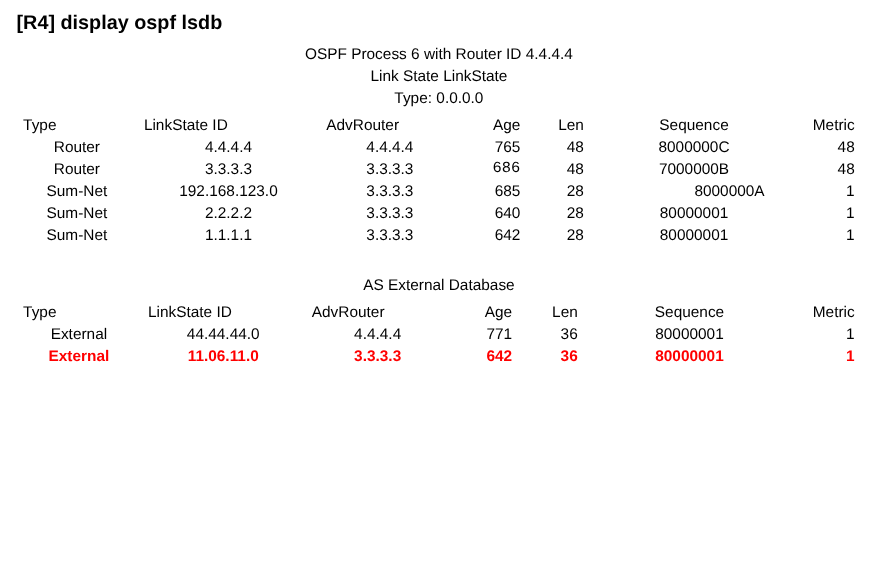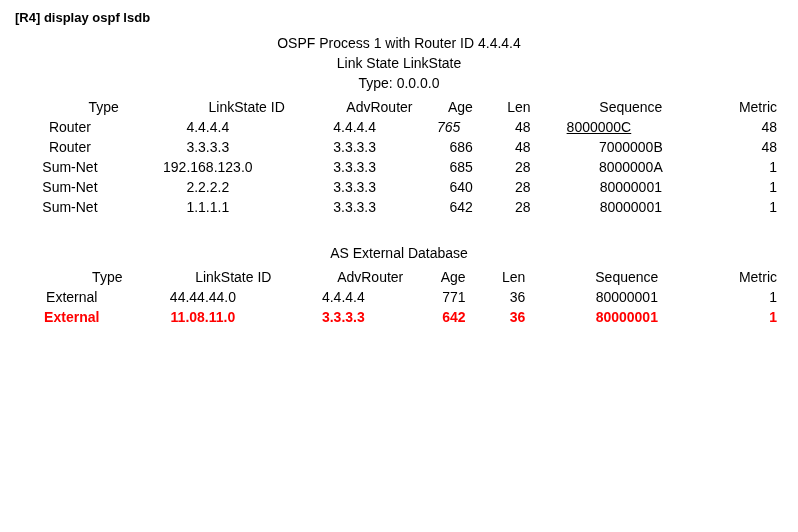--- a/index.html
+++ b/index.html
@@ -8,38 +8,38 @@
       font-size: 14px;
       background: #fff;
       color: #000;
       width: 798px;
       min-height: 532px;
       padding: 10px 15px;
     }
     .command-line {
       font-weight: bold;
       margin-bottom: 10px;
-      font-size: 13px;
+      font-size: 18px;
     }
     .section-header {
       text-align: center;
       margin-bottom: 4px;
     }
     .area-label {
       text-align: center;
       margin-bottom: 6px;
     }
     table {
       width: 100%;
       border-collapse: collapse;
       margin-bottom: 8px;
     }
     th {
       font-weight: normal;
-      text-align: right;
+      text-align: left;
       padding: 2px 6px;
     }
     td {
       padding: 2px 6px;
       text-align: center;
     }
     .red-row td {
       color: red;
       font-weight: bold;
     }
@@ -50,62 +50,62 @@
       text-align: center;
       margin-bottom: 6px;
       margin-top: 4px;
     }
   </style>
 </head>
 <body>
 
 <div class="command-line">[R4] display ospf lsdb</div>
 
-<div class="section-header">OSPF Process 1 with Router ID 4.4.4.4</div>
+<div class="section-header">OSPF Process 6 with Router ID 4.4.4.4</div>
 <div class="section-header">Link State LinkState</div>
 <div class="area-label">Type: 0.0.0.0</div>
 
 <table>
   <thead>
     <tr>
       <th>Type</th>
       <th>LinkState ID</th>
       <th>AdvRouter</th>
       <th style="text-align:right;">Age</th>
       <th style="text-align:right;">Len</th>
       <th style="text-align:center; padding-left: 30px;">Sequence</th>
       <th style="text-align:right;">Metric</th>
     </tr>
   </thead>
   <tbody id="area-table-body">
   <tr>
     <td>Router</td>
     <td>4.4.4.4</td>
     <td>4.4.4.4</td>
-    <td style="text-align:center;font-style:italic;">765</td>
+    <td style="text-align:right;">765</td>
     <td style="text-align:right;">48</td>
-    <td style="text-align:left; padding-left:30px;text-decoration:underline;">8000000C</td>
+    <td style="text-align:center; padding-left:30px;">8000000C</td>
     <td style="text-align:right;">48</td>
   </tr>
       <tr>
     <td>Router</td>
     <td>3.3.3.3</td>
     <td>3.3.3.3</td>
-    <td style="text-align:right;">686</td>
+    <td style="text-align:right;font-family:Liberation Mono, monospace;">686</td>
     <td style="text-align:right;">48</td>
     <td style="text-align:center; padding-left:30px;">7000000B</td>
     <td style="text-align:right;">48</td>
   </tr>
       <tr>
     <td>Sum-Net</td>
     <td>192.168.123.0</td>
     <td>3.3.3.3</td>
     <td style="text-align:right;">685</td>
     <td style="text-align:right;">28</td>
-    <td style="text-align:center; padding-left:30px;">8000000A</td>
+    <td style="text-align:right; padding-left:30px;">8000000A</td>
     <td style="text-align:right;">1</td>
   </tr>
       <tr>
     <td>Sum-Net</td>
     <td>2.2.2.2</td>
     <td>3.3.3.3</td>
     <td style="text-align:right;">640</td>
     <td style="text-align:right;">28</td>
     <td style="text-align:center; padding-left:30px;">80000001</td>
     <td style="text-align:right;">1</td>
@@ -143,21 +143,21 @@
     <td>External</td>
     <td>44.44.44.0</td>
     <td>4.4.4.4</td>
     <td style="text-align:right;">771</td>
     <td style="text-align:right;">36</td>
     <td style="text-align:center; padding-left:30px;">80000001</td>
     <td style="text-align:right;">1</td>
   </tr>
       <tr class="red-row">
     <td>External</td>
-    <td>11.08.11.0</td>
+    <td>11.06.11.0</td>
     <td>3.3.3.3</td>
     <td style="text-align:right;">642</td>
     <td style="text-align:right;">36</td>
     <td style="text-align:center; padding-left:30px;">80000001</td>
     <td style="text-align:right;">1</td>
   </tr>
     </tbody>
 </table>
 
 </body></html>

